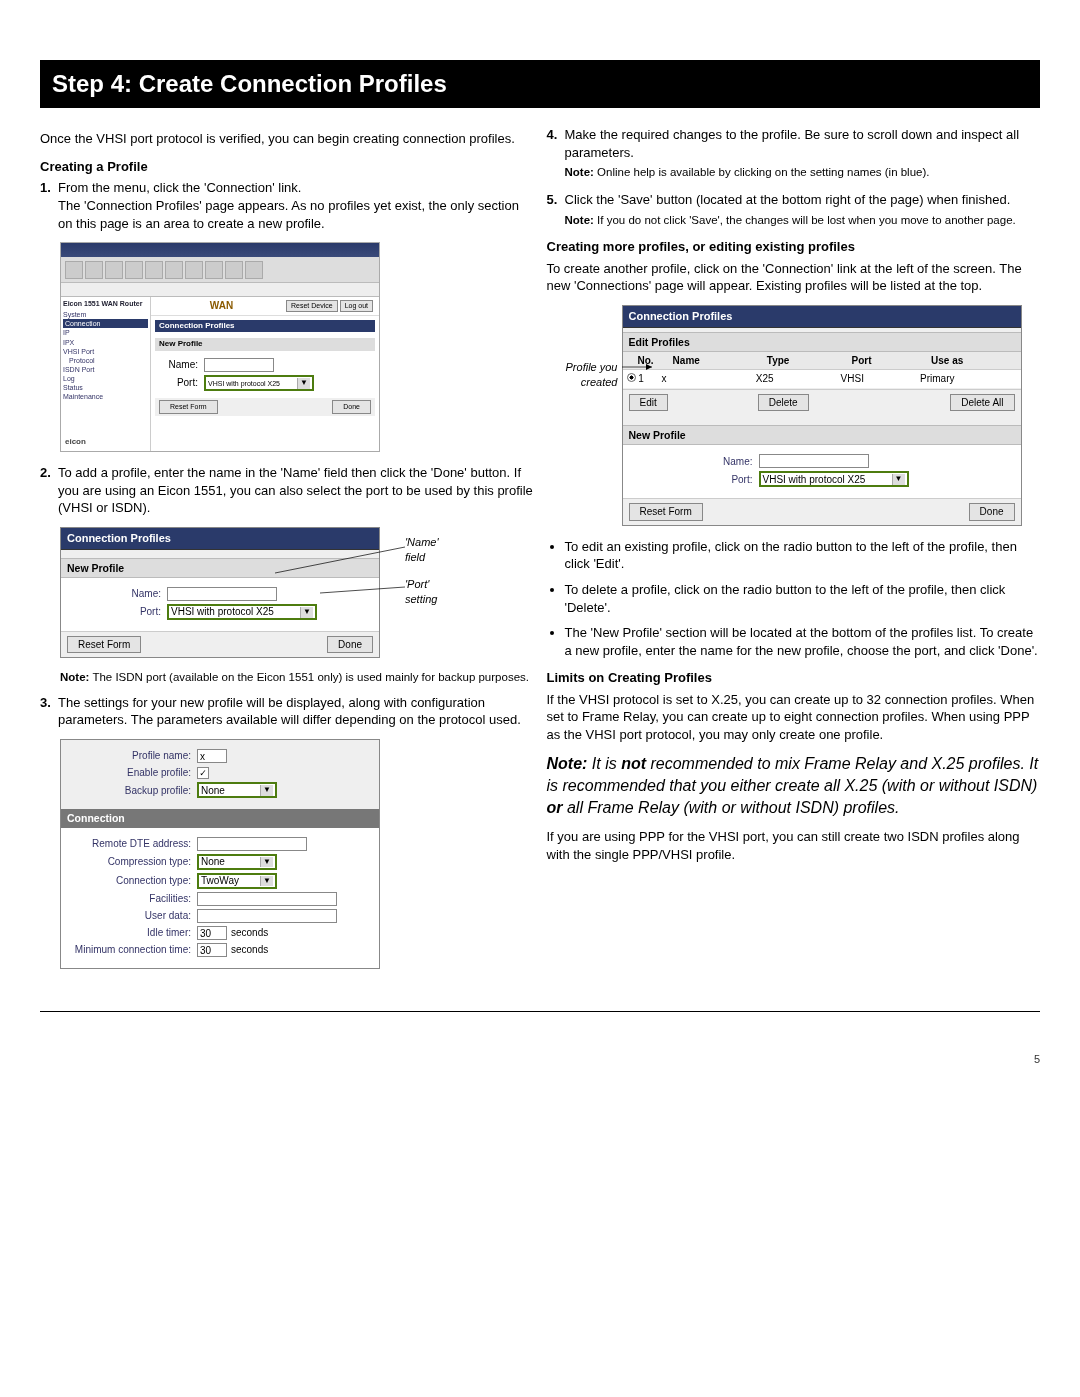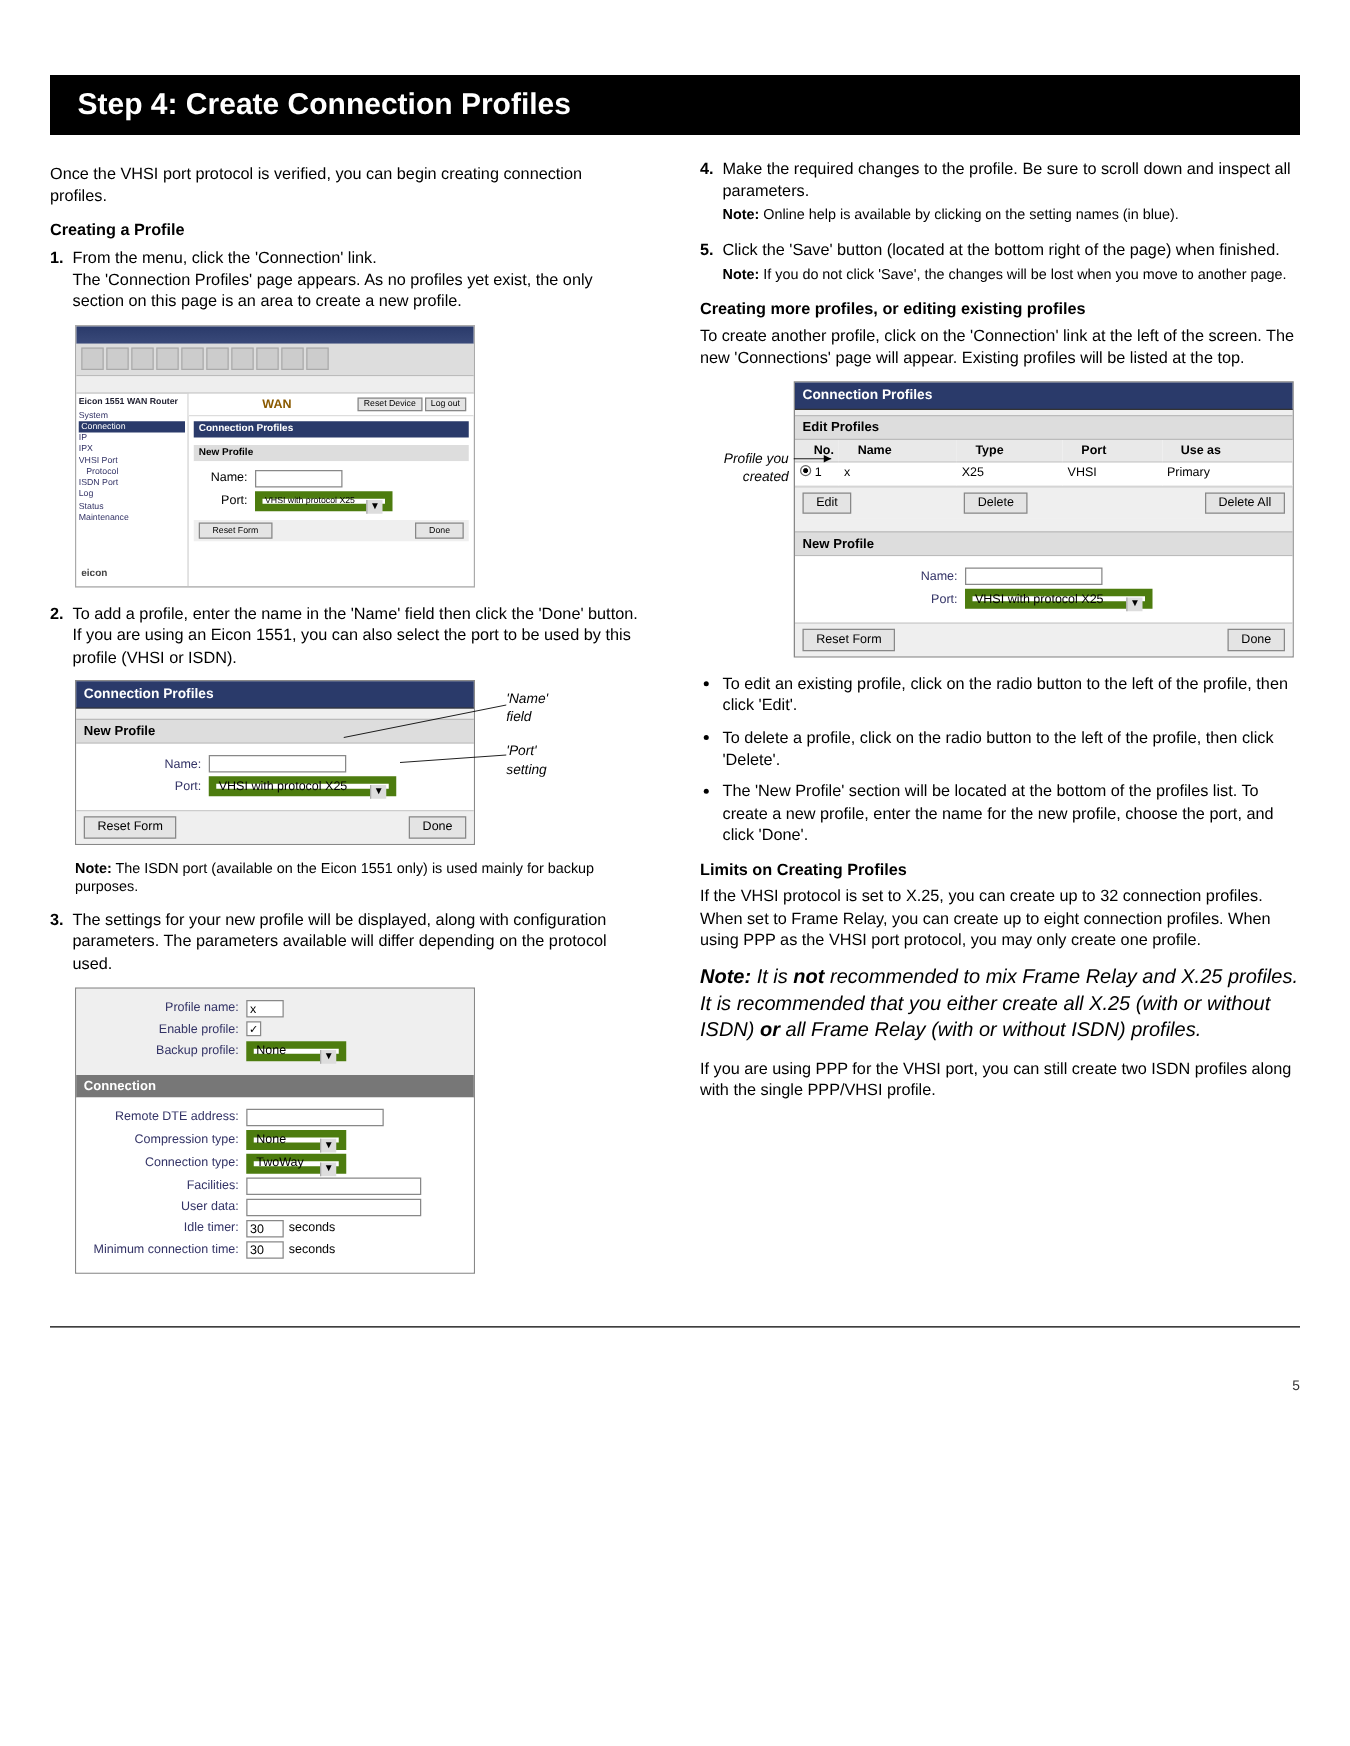--- a/index.html
+++ b/index.html
@@ -10,24 +10,24 @@
     color: #000;
     background: #fff;
     width: 1080px;
     padding: 60px 40px 30px 40px;
   }
   .title-bar {
     background: #000;
     color: #fff;
     font-size: 24px;
     font-weight: bold;
-    padding: 8px 22px;
+    padding: 8px 12px;
     margin-bottom: 18px;
   }
-  .cols { display: flex; gap: 46px; }
+  .cols { display: flex; gap: 13px; }
   .col { flex: 1 1 0; }
   p { margin: 4px 0 10px 0; }
   .subhead { font-weight: bold; margin-top: 10px; margin-bottom: 4px; }
   ol { list-style: none; padding-left: 0; }
   ol > li { padding-left: 18px; position: relative; margin-bottom: 10px; }
   ol > li .num { position: absolute; left: 0; font-weight: bold; }
   .note { font-size: 12px; margin: 4px 0 8px 0; }
   .note-sm { font-size: 11.5px; }
   .note-ital { font-style: italic; font-size: 16px; margin: 6px 0 10px 0; }
   ul.bul { list-style: disc; padding-left: 18px; margin: 6px 0 10px 0; }
@@ -66,21 +66,21 @@
   }
   .dlg-body { padding: 6px 6px 8px 6px; background: #fff; }
   .dlg-body.grey { background: #efefef; }
   .frow { display: flex; align-items: center; margin: 3px 0; }
   .flabel { width: 130px; text-align: right; padding-right: 6px; color: #336; font-size: 10px; }
   .flabel2 { width: 45px; text-align: right; padding-right: 6px; font-size: 10px; }
   .fin { border: 1px solid #888; background: #fff; height: 14px; font-size: 10px; padding: 0 2px; }
   .fin.sm { width: 30px; }
   .fin.md { width: 110px; }
   .fin.lg { width: 140px; }
-  .sel { border: 6px solid #4d7c0f; background: #fff; height: 16px; font-size: 10px; padding: 0 2px; position: relative; display: inline-flex; align-items: center; }
+  .sel { border: 2px solid #4d7c0f; background: #fff; height: 16px; font-size: 10px; padding: 0 2px; position: relative; display: inline-flex; align-items: center; }
   .sel::after { content: "▼"; position: absolute; right: 2px; top: 1px; font-size: 8px; background: #ddd; border-left: 1px solid #aaa; padding: 0 2px; }
   .sel.md { width: 80px; }
   .sel.lg { width: 150px; padding-right: 14px; }
   .btn {
     border: 1px solid #888;
     background: #e4e4e4;
     font-size: 10px;
     padding: 1px 10px;
     cursor: default;
   }

